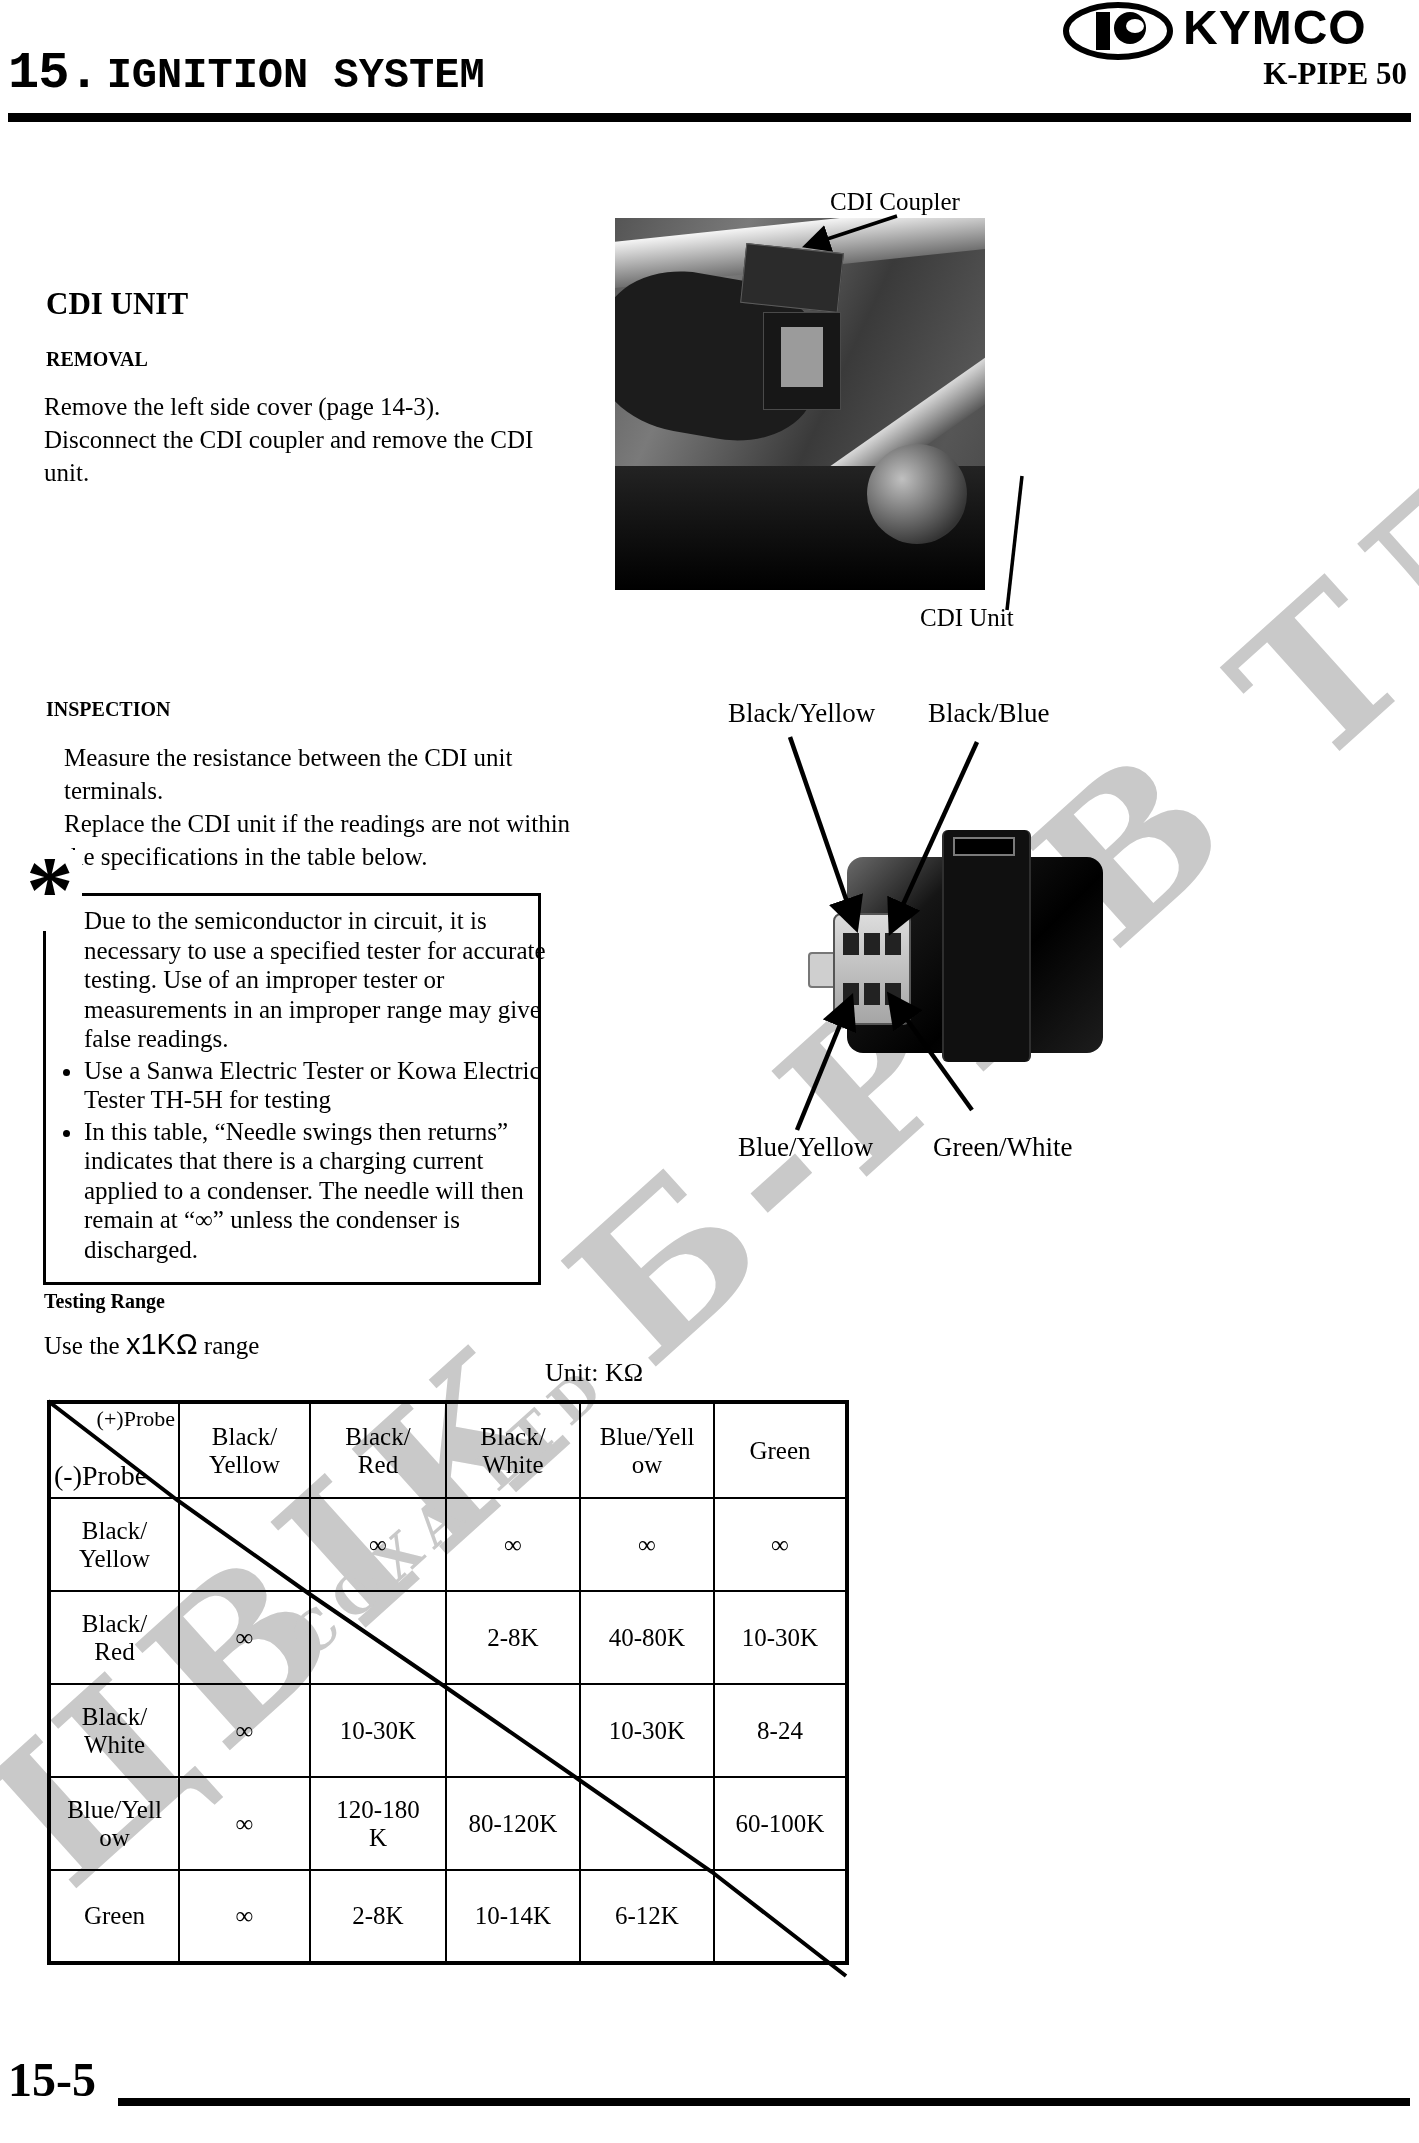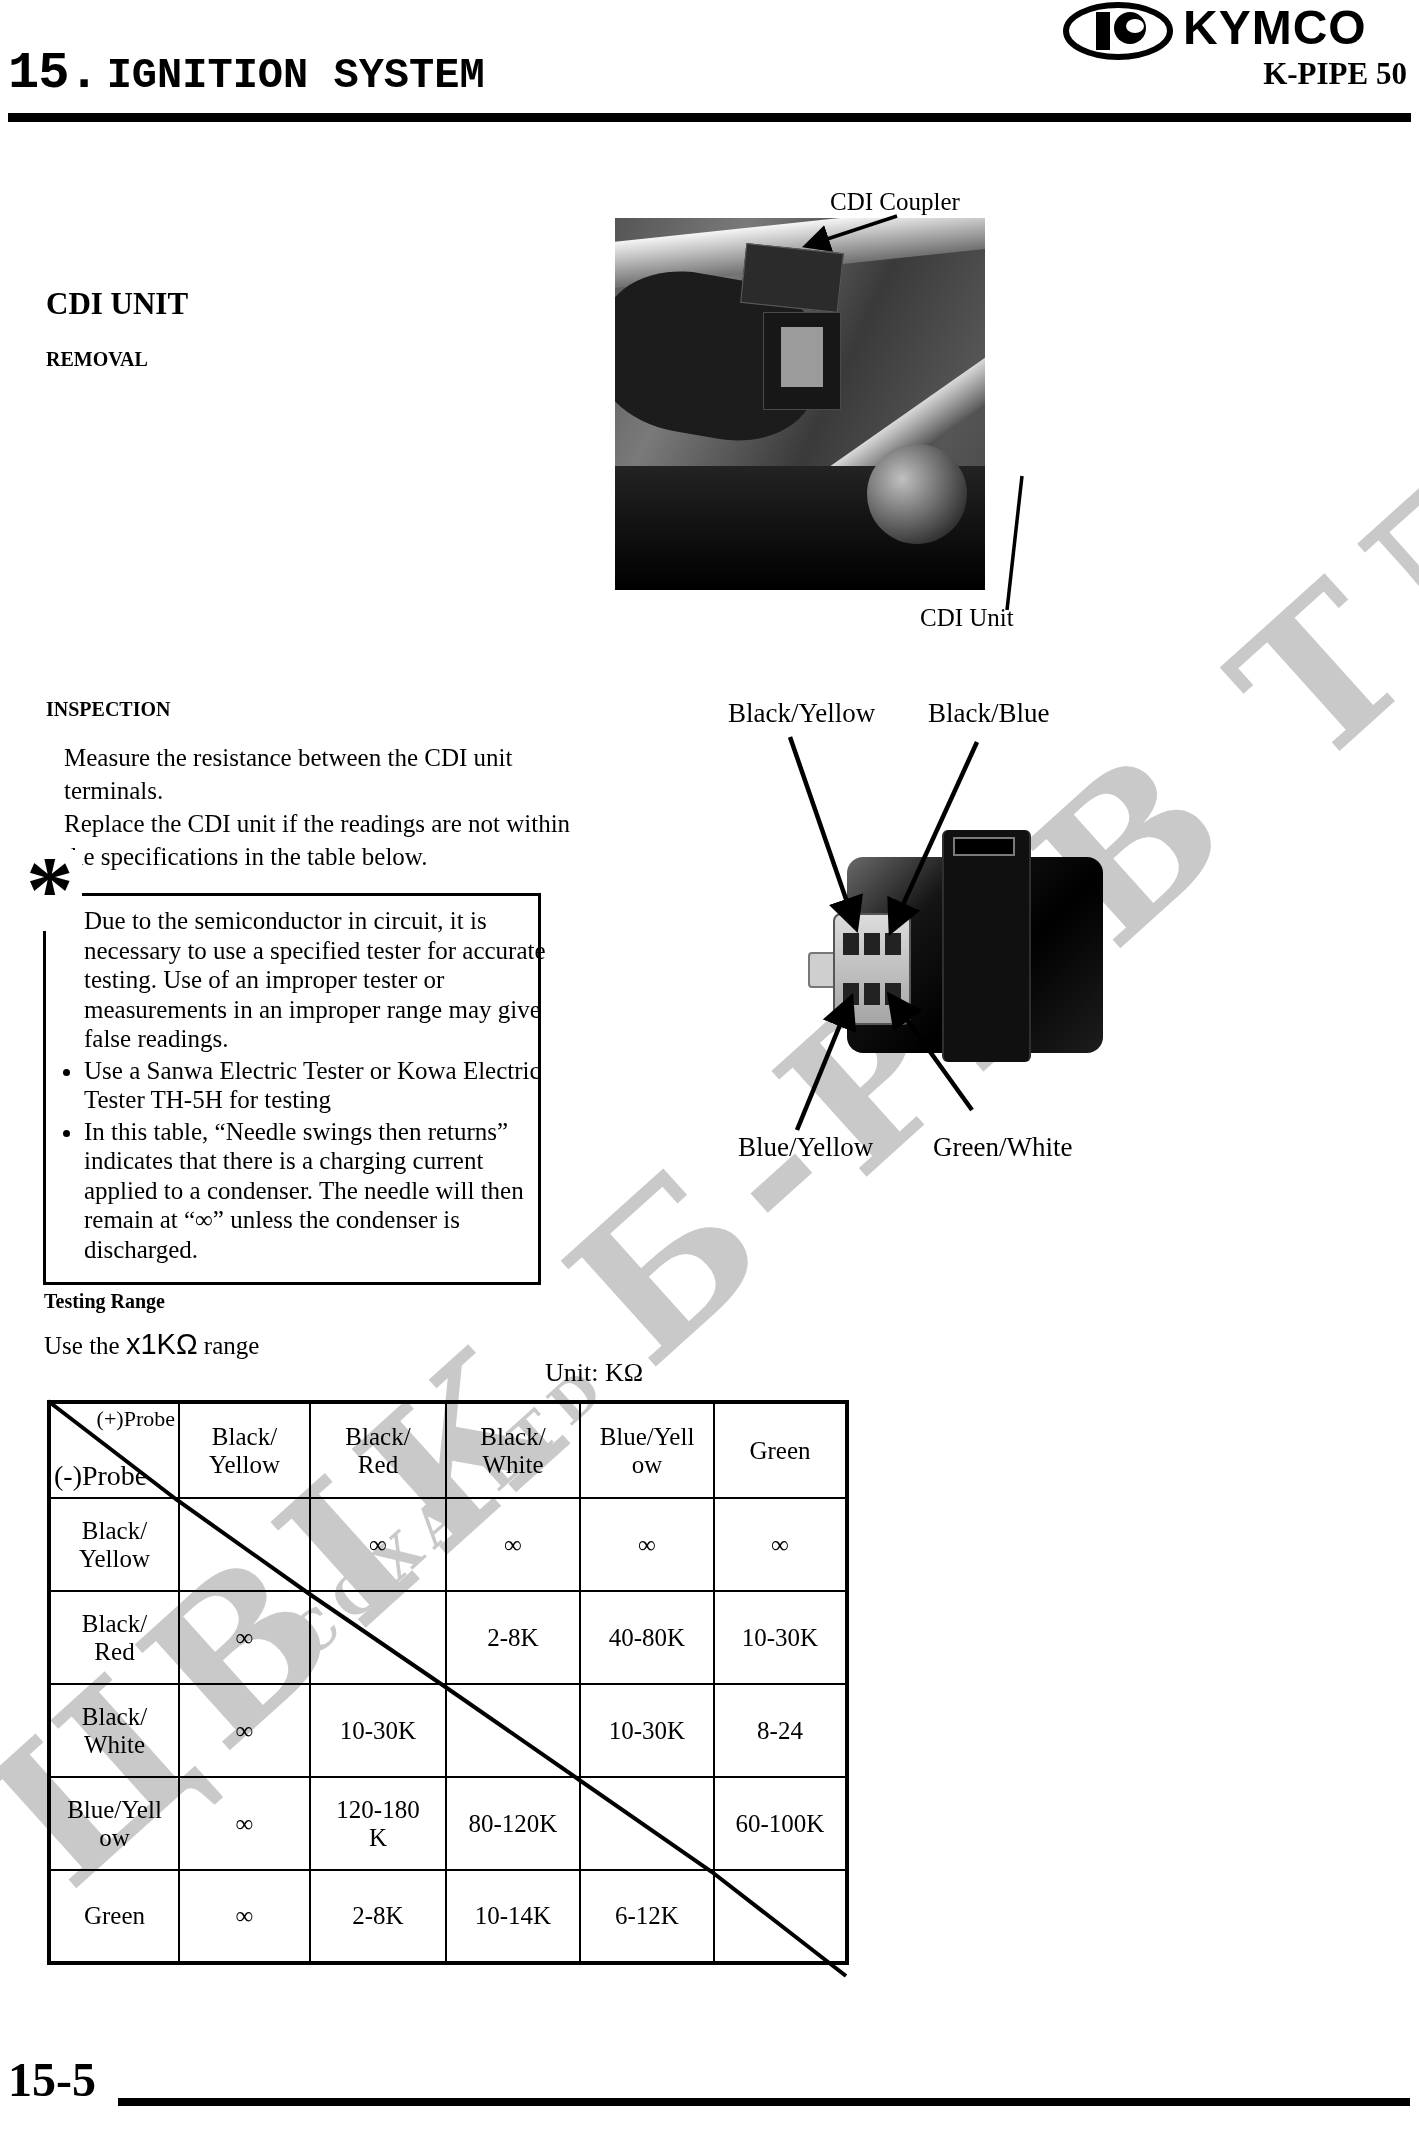--- a/index.html
+++ b/index.html
@@ -114,20 +114,22 @@
         <div class="sticker"></div>
       </div>
     <div class="tube2"></div>
     <div class="engine"></div>
     <div class="cylinder"></div>
   </div>
   <div class="abs callout" style="left:920px;top:604px;">CDI Unit</div>
 
   <div class="abs h1" style="left:46px;top:286px;">CDI UNIT</div>
   <div class="abs h2" style="left:46px;top:348px;">REMOVAL</div>
+  <div class="abs body-text" style="left:44px;top:390px;">Remove the left side cover (page 14-3).
+Disconnect the CDI coupler and remove the CDI unit.</div>
 
   <div class="abs h2" style="left:46px;top:698px;">INSPECTION</div>
   <div class="abs body-text" style="left:44px;top:741px;margin-left:20px;">Measure the resistance between the CDI unit terminals.
 Replace the CDI unit if the readings are not within the specifications in the table below.</div>
 
   <div class="abs" id="note-box">
     <ul>
       <li>Due to the semiconductor in circuit, it is necessary to use a specified tester for accurate testing. Use of an improper tester or measurements in an improper range may give false readings.</li>
       <li>Use a Sanwa Electric Tester or Kowa Electric Tester TH-5H for testing</li>
       <li>In this table, “Needle swings then returns” indicates that there is a charging current applied to a condenser. The needle will then remain at “∞” unless the condenser is discharged.</li>

